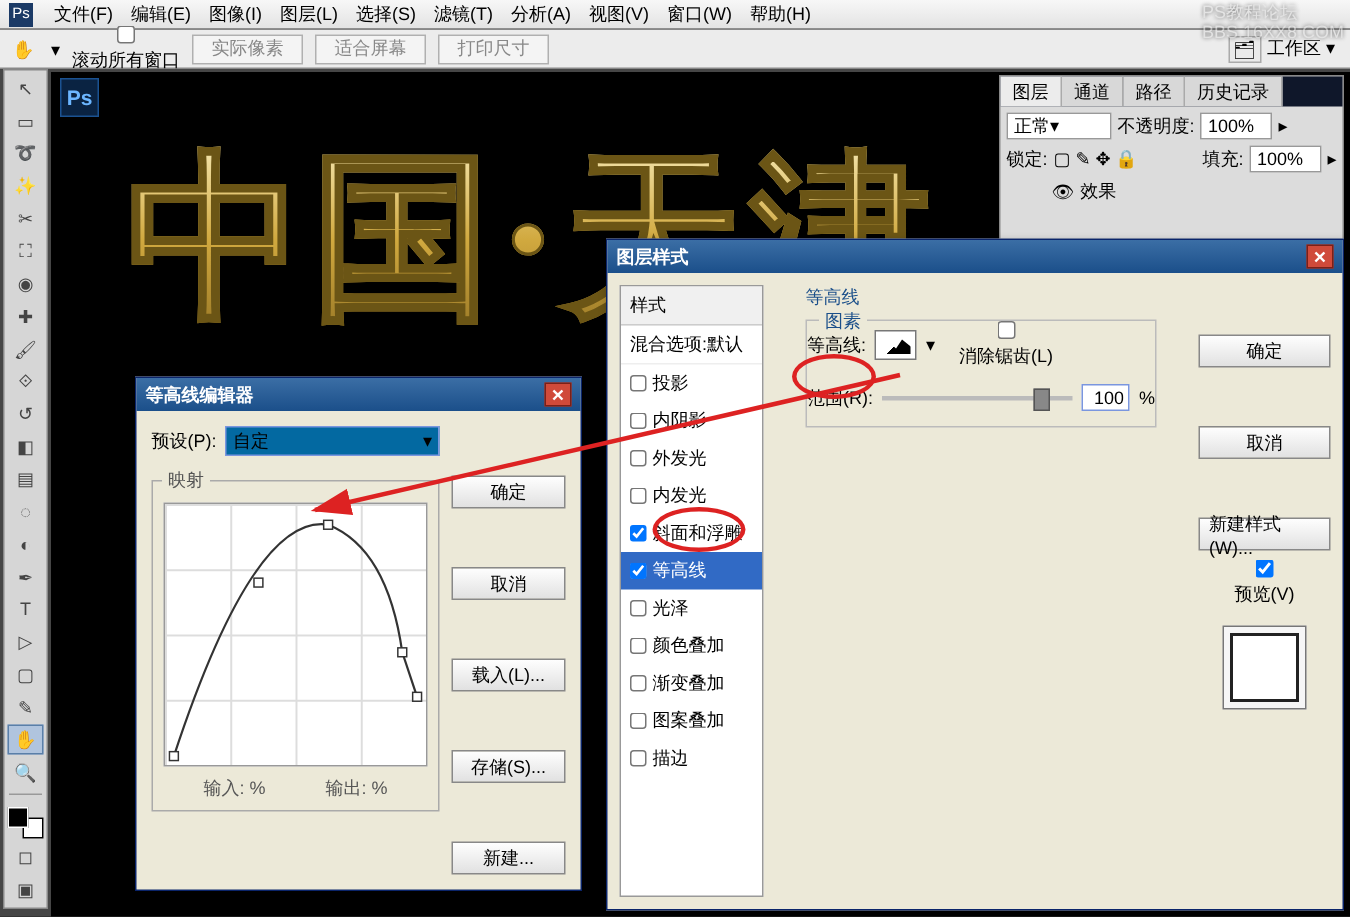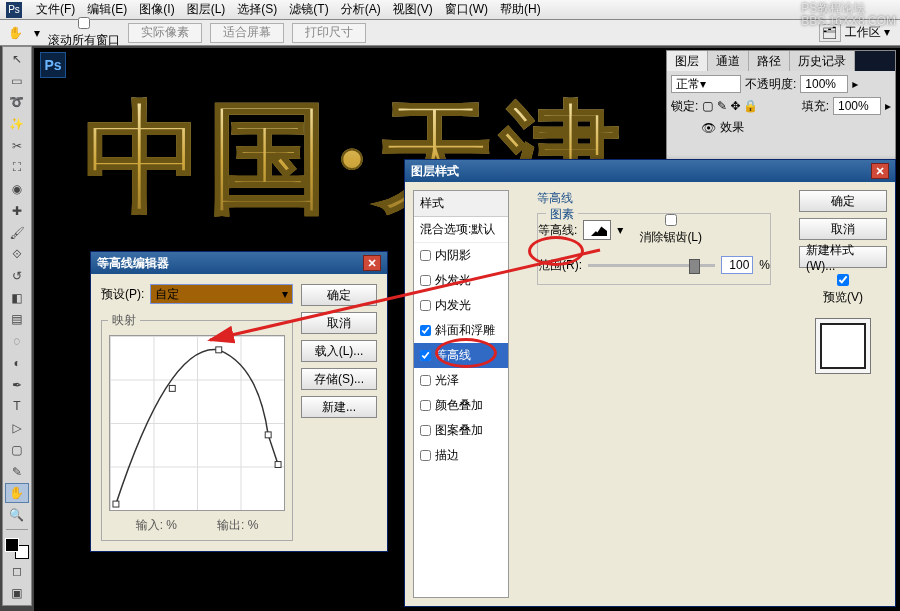--- a/index.html
+++ b/index.html
@@ -33,29 +33,29 @@
 .select-box { height: 18px; border: 1px solid #999; background: #fff; padding: 0 4px; display: flex; align-items: center; }
 
 .dlg { position: absolute; background: #ece9d8; border: 1px solid #0a246a; box-shadow: 2px 2px 6px rgba(0,0,0,.4); }
 .dlg-title { height: 22px; background: linear-gradient(#3b6ea5,#1b4f8a); color: #fff; display: flex; align-items: center; padding: 0 6px; font-weight: bold; justify-content: space-between; }
 .dlg-title .xbtn { width: 18px; height: 16px; background: #d04a3a; color: #fff; display: flex; align-items: center; justify-content: center; font-size: 11px; border: 1px solid #7a2018; }
 .dlg-body { padding: 10px; display: flex; gap: 8px; }
 
 .contour-dlg { left: 90px; top: 251px; width: 298px; }
 .contour-left { flex: 1; }
 .preset-row { display: flex; align-items: center; gap: 6px; margin-bottom: 8px; }
-.preset-sel { flex: 1; height: 20px; border: 1px solid #7a96df; background: #a16207; display: flex; align-items: center; justify-content: space-between; padding: 0 4px; }
+.preset-sel { flex: 1; height: 20px; border: 1px solid #7a96df; background: #0369a1; display: flex; align-items: center; justify-content: space-between; padding: 0 4px; }
 .fieldset { border: 1px solid #aaa; margin-top: 4px; padding: 6px; }
 .fieldset legend { padding: 0 4px; color: #555; }
 .curve-canvas { width: 176px; height: 176px; background: #fff; border: 1px solid #999; position: relative; margin: 0 auto; }
 .curve-grid { position: absolute; inset: 0; background-image: linear-gradient(#ddd 1px, transparent 1px), linear-gradient(90deg, #ddd 1px, transparent 1px); background-size: 25% 25%; }
 .curve-path { position: absolute; inset: 0; }
 .io-row { display: flex; justify-content: center; gap: 40px; margin-top: 6px; color: #555; text-align: right; }
 .contour-btns { width: 76px; display: flex; flex-direction: column; gap: 6px; }
-.winbtn { height: 22px; border: 1px solid #888; background: linear-gradient(#fefefe,#e1e1e1); display: flex; align-items: center; justify-content: center; padding: 0 6px; }
+.winbtn { height: 22px; border: 1px solid #888; background: linear-gradient(#fefefe,#e1e1e1); display: flex; align-items: center; justify-content: center; padding: 0 6px; margin-top: 33px; }
 
 .ls-dlg { left: 404px; top: 159px; width: 492px; height: 448px; }
 .ls-body { display: flex; padding: 8px; gap: 28px; height: calc(100% - 22px); }
 .ls-list { width: 96px; border: 1px solid #999; background: #fff; }
 .ls-list-head { padding: 4px 6px; border-bottom: 1px solid #ccc; background: #f0f0f0; }
 .ls-list-item { padding: 4px 6px; display: flex; align-items: center; gap: 4px; }
 .ls-list-item.blank { border-bottom: 1px solid #eee; }
 .ls-list-item.highlight { background: #316ac5; color: #fff; }
 .ls-list-item input { width: 11px; height: 11px; }
 .ls-center { flex: 1; }
@@ -221,20 +221,24 @@
   <div class="dlg-title">
     <span>图层样式</span>
     <div class="xbtn">✕</div>
   </div>
   <div class="ls-body">
     <div class="ls-list">
       <div class="ls-list-head">样式</div>
       <div class="ls-list-item blank">混合选项:默认</div>
       <div class="ls-list-item">
           <input type="checkbox" style="">
+          <span>投影</span>
+        </div>
+      <div class="ls-list-item">
+          <input type="checkbox" style="">
           <span>内阴影</span>
         </div>
       <div class="ls-list-item">
           <input type="checkbox" style="">
           <span>外发光</span>
         </div>
       <div class="ls-list-item">
           <input type="checkbox" style="">
           <span>内发光</span>
         </div>
@@ -246,20 +250,24 @@
           <input type="checkbox" checked="" style="">
           <span>等高线</span>
         </div>
       <div class="ls-list-item">
           <input type="checkbox" style="">
           <span>光泽</span>
         </div>
       <div class="ls-list-item">
           <input type="checkbox" style="">
           <span>颜色叠加</span>
+        </div>
+      <div class="ls-list-item">
+          <input type="checkbox" style="">
+          <span>渐变叠加</span>
         </div>
       <div class="ls-list-item">
           <input type="checkbox" style="">
           <span>图案叠加</span>
         </div>
       <div class="ls-list-item">
           <input type="checkbox" style="">
           <span>描边</span>
         </div>
     </div>

